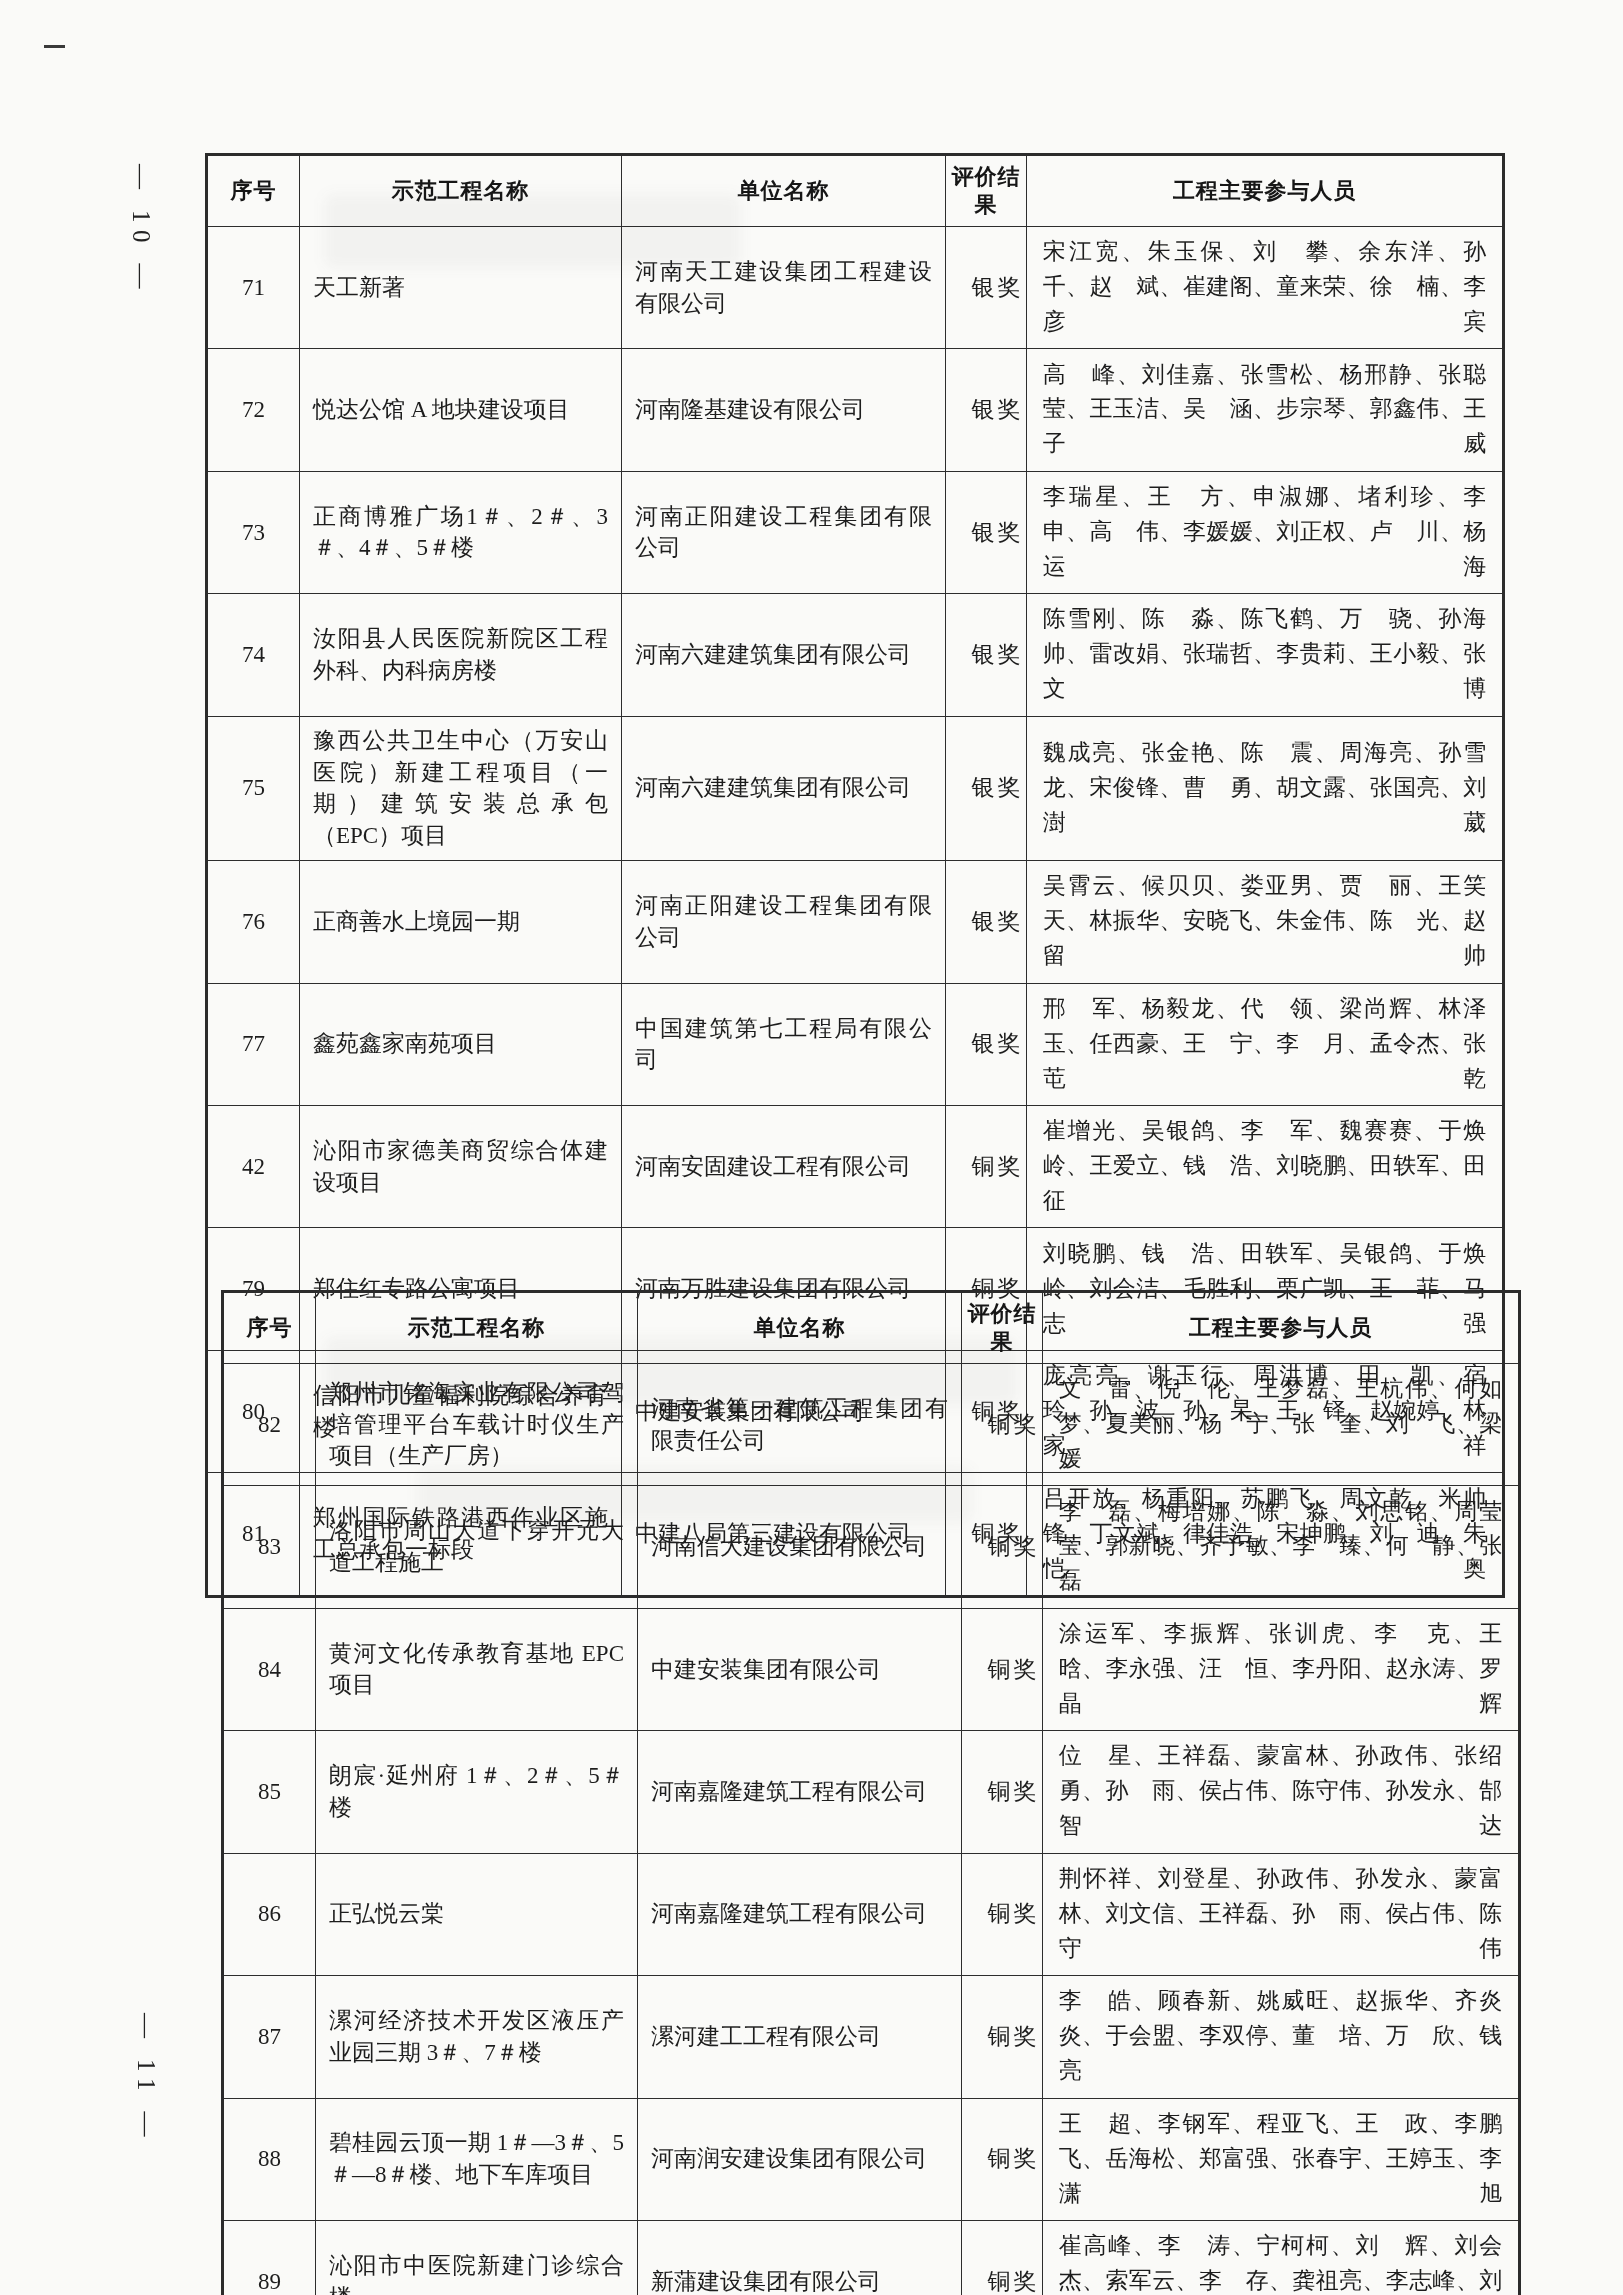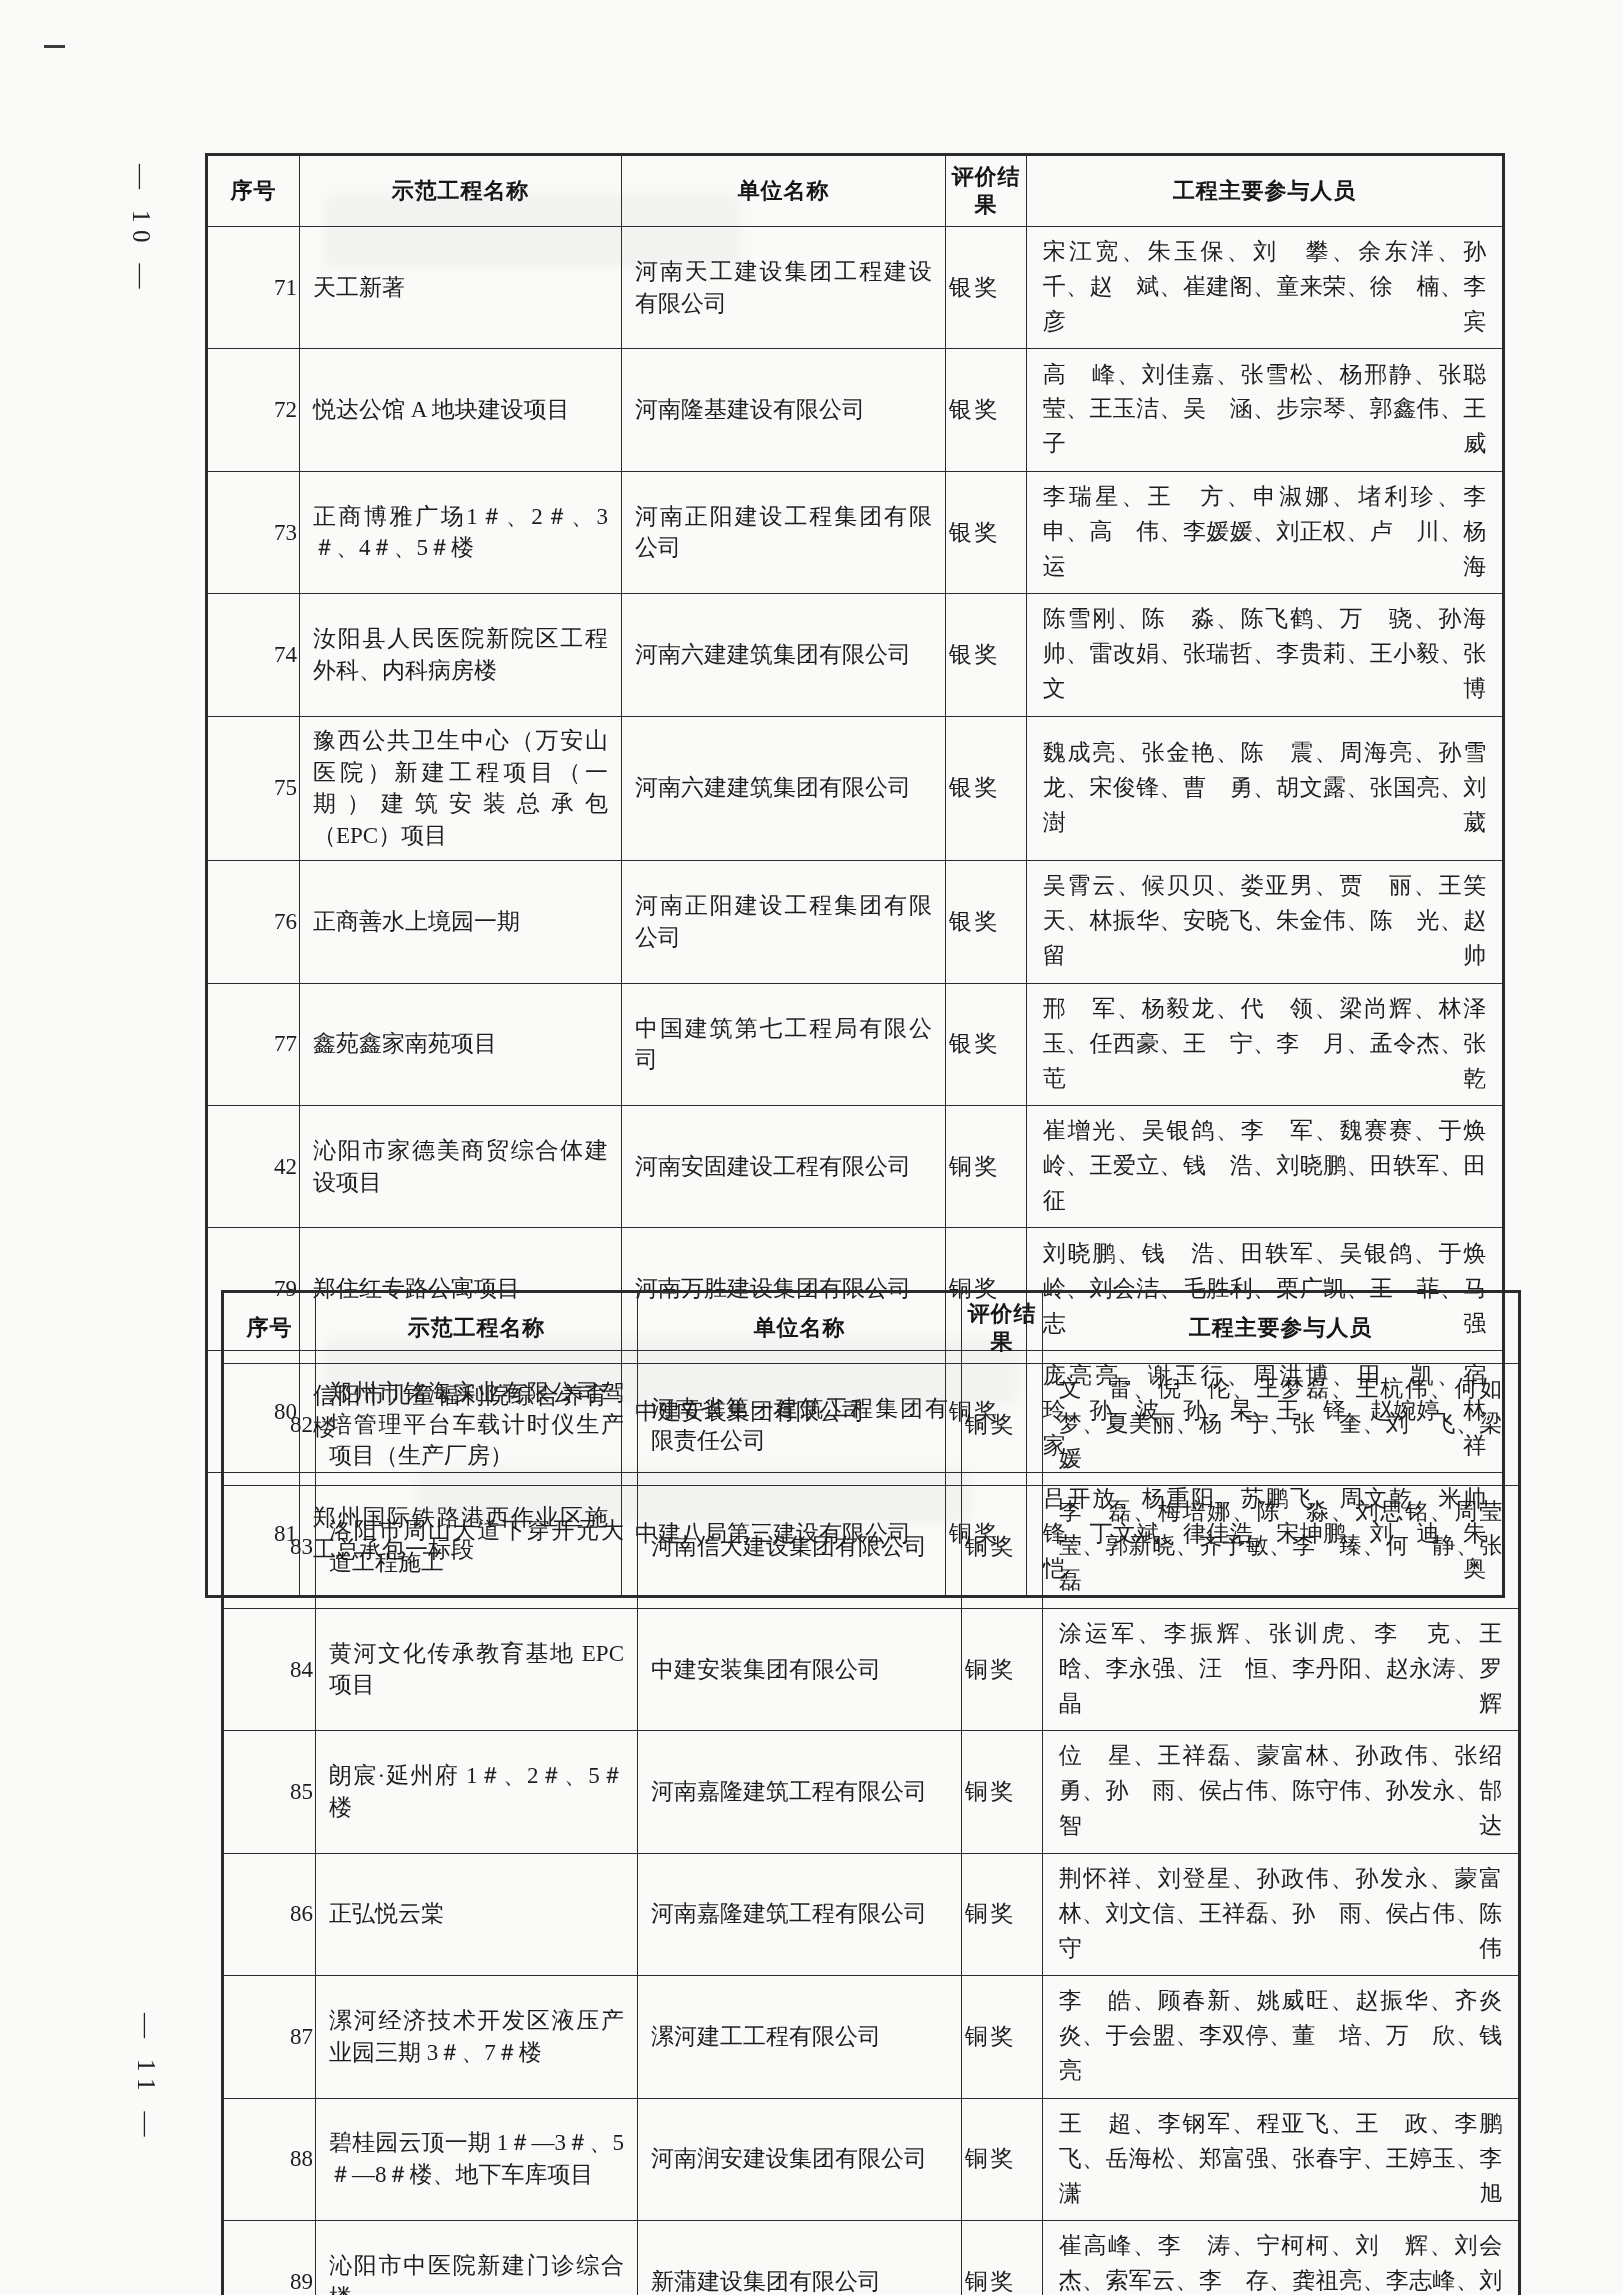--- a/index.html
+++ b/index.html
@@ -49,22 +49,22 @@
     letter-spacing:0.9px;
     color:#161616;
   }
   .doc-table td {
     font-size:23px;
     line-height:1.38;
     vertical-align:middle;
     padding:8.3px 13px;
     color:#1d1d1d;
   }
-  td.cell-no { text-align:right; padding:8.3px 1.9px; }
-  td.cell-result { text-align:left; padding:8.3px 2.8px; letter-spacing:2.8px; white-space:nowrap; }
+  td.cell-no { text-align:center; padding:8.3px 1.9px; }
+  td.cell-result { text-align:right; padding:8.3px 2.8px; letter-spacing:2.8px; white-space:nowrap; }
   td.cell-project, td.cell-unit { text-align:justify; }
   td.cell-participants {
     text-align:justify;
     text-align-last:justify;
     line-height:1.52;
     padding:8.3px 15.7px;
   }
 </style>
 </head>
 <body>

